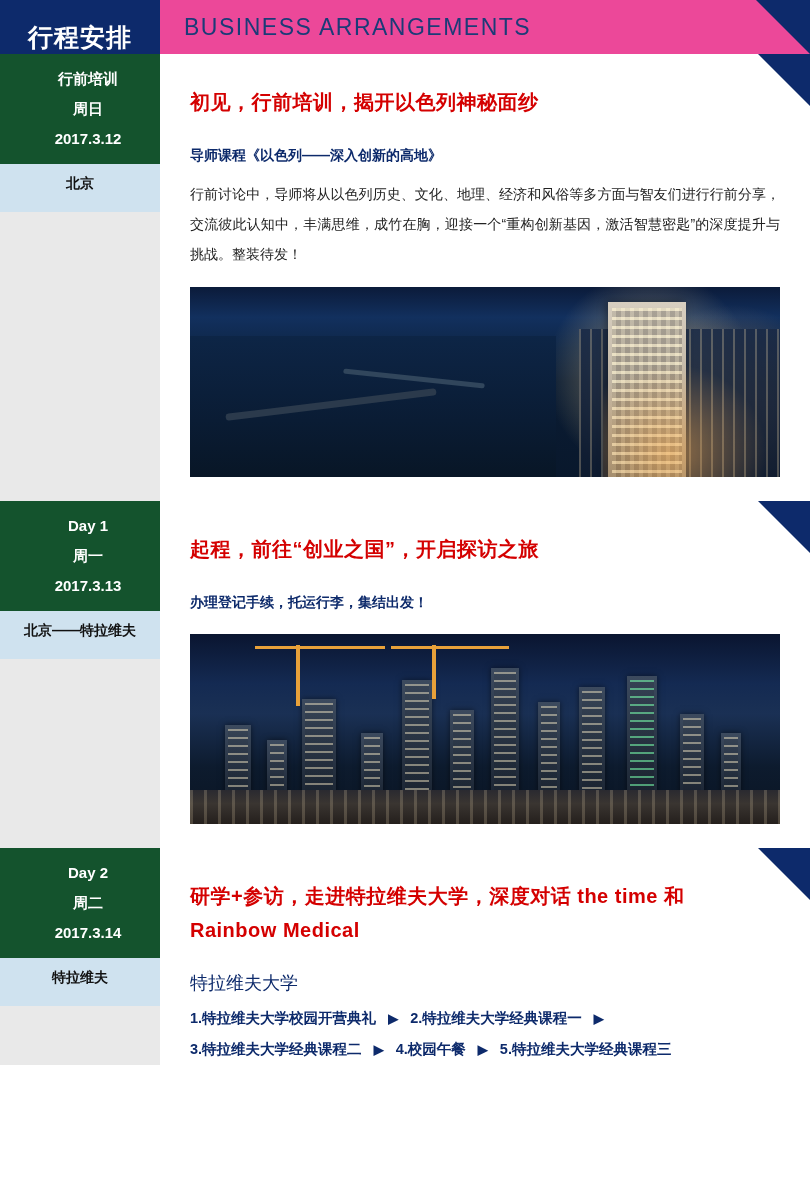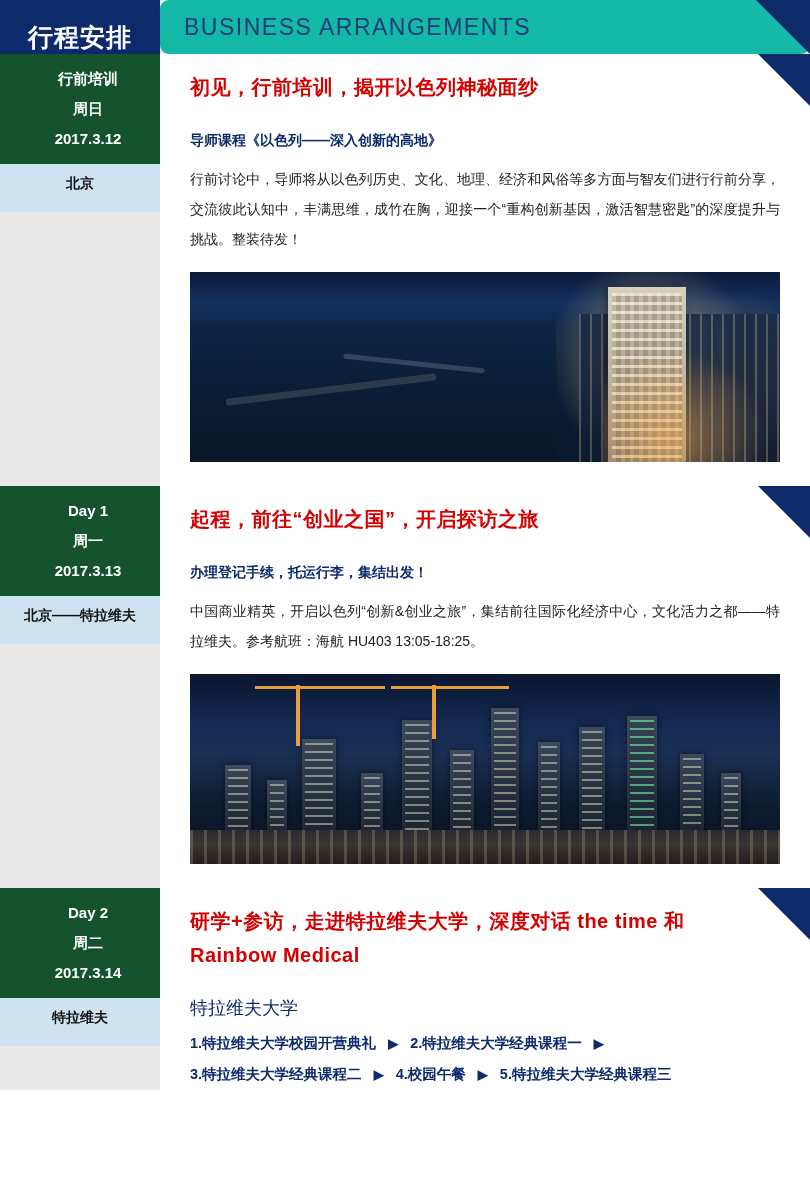--- a/index.html
+++ b/index.html
@@ -31,24 +31,23 @@
     display: flex;
     align-items: flex-end;
     justify-content: center;
     font-size: 25px;
     font-weight: bold;
     letter-spacing: 1px;
   }
   .header-right {
     flex: 1;
     position: relative;
-    background: #14b8a6;
+    background: #ec4899;
     display: flex;
     align-items: center;
-    border-radius: 9px;
   }
   .header-en {
     margin-left: 24px;
     font-size: 23px;
     color: #1b3b77;
     letter-spacing: 1.5px;
     font-family: "Liberation Sans", sans-serif;
   }
   .corner-tri {
     position: absolute;
@@ -120,21 +119,21 @@
     border-top: 52px solid #0d2a6b;
     border-left: 52px solid transparent;
   }
 
   .headline {
     color: #d40000;
     font-size: 20px;
     font-weight: bold;
     line-height: 34px;
     margin: 0;
-    padding-top: 16px;
+    padding-top: 31px;
     letter-spacing: 0.5px;
     position: relative;
     z-index: 2;
     max-width: 560px;
   }
   .subhead {
     color: #0d2a6b;
     font-size: 14px;
     font-weight: bold;
     margin: 22px 0 10px 0;
@@ -321,21 +320,20 @@
         <div>Day 1</div>
         <div>周一</div>
         <div>2017.3.13</div>
       </div>
       <div class="meta-city">北京——特拉维夫</div>
     </div>
     <div class="day-body">
       <span class="body-corner"></span>
       <p class="headline">起程，前往“创业之国”，开启探访之旅</p>
       <p class="subhead">办理登记手续，托运行李，集结出发！</p>
-      <p class="para">中国商业精英，开启以色列“创新&amp;创业之旅”，集结前往国际化经济中心，文化活力之都——特拉维夫。参考航班：海航 HU403 13:05-18:25。</p>
 
       <div class="photo photo-2">
         <span class="bld" style="left:6%;  width:26px; height:38%;"></span>
         <span class="bld" style="left:13%; width:20px; height:30%;"></span>
         <span class="bld" style="left:19%; width:34px; height:52%;"></span>
         <span class="bld" style="left:29%; width:22px; height:34%;"></span>
         <span class="bld" style="left:36%; width:30px; height:62%;"></span>
         <span class="bld" style="left:44%; width:24px; height:46%;"></span>
         <span class="bld" style="left:51%; width:28px; height:68%;"></span>
         <span class="bld" style="left:59%; width:22px; height:50%;"></span>

